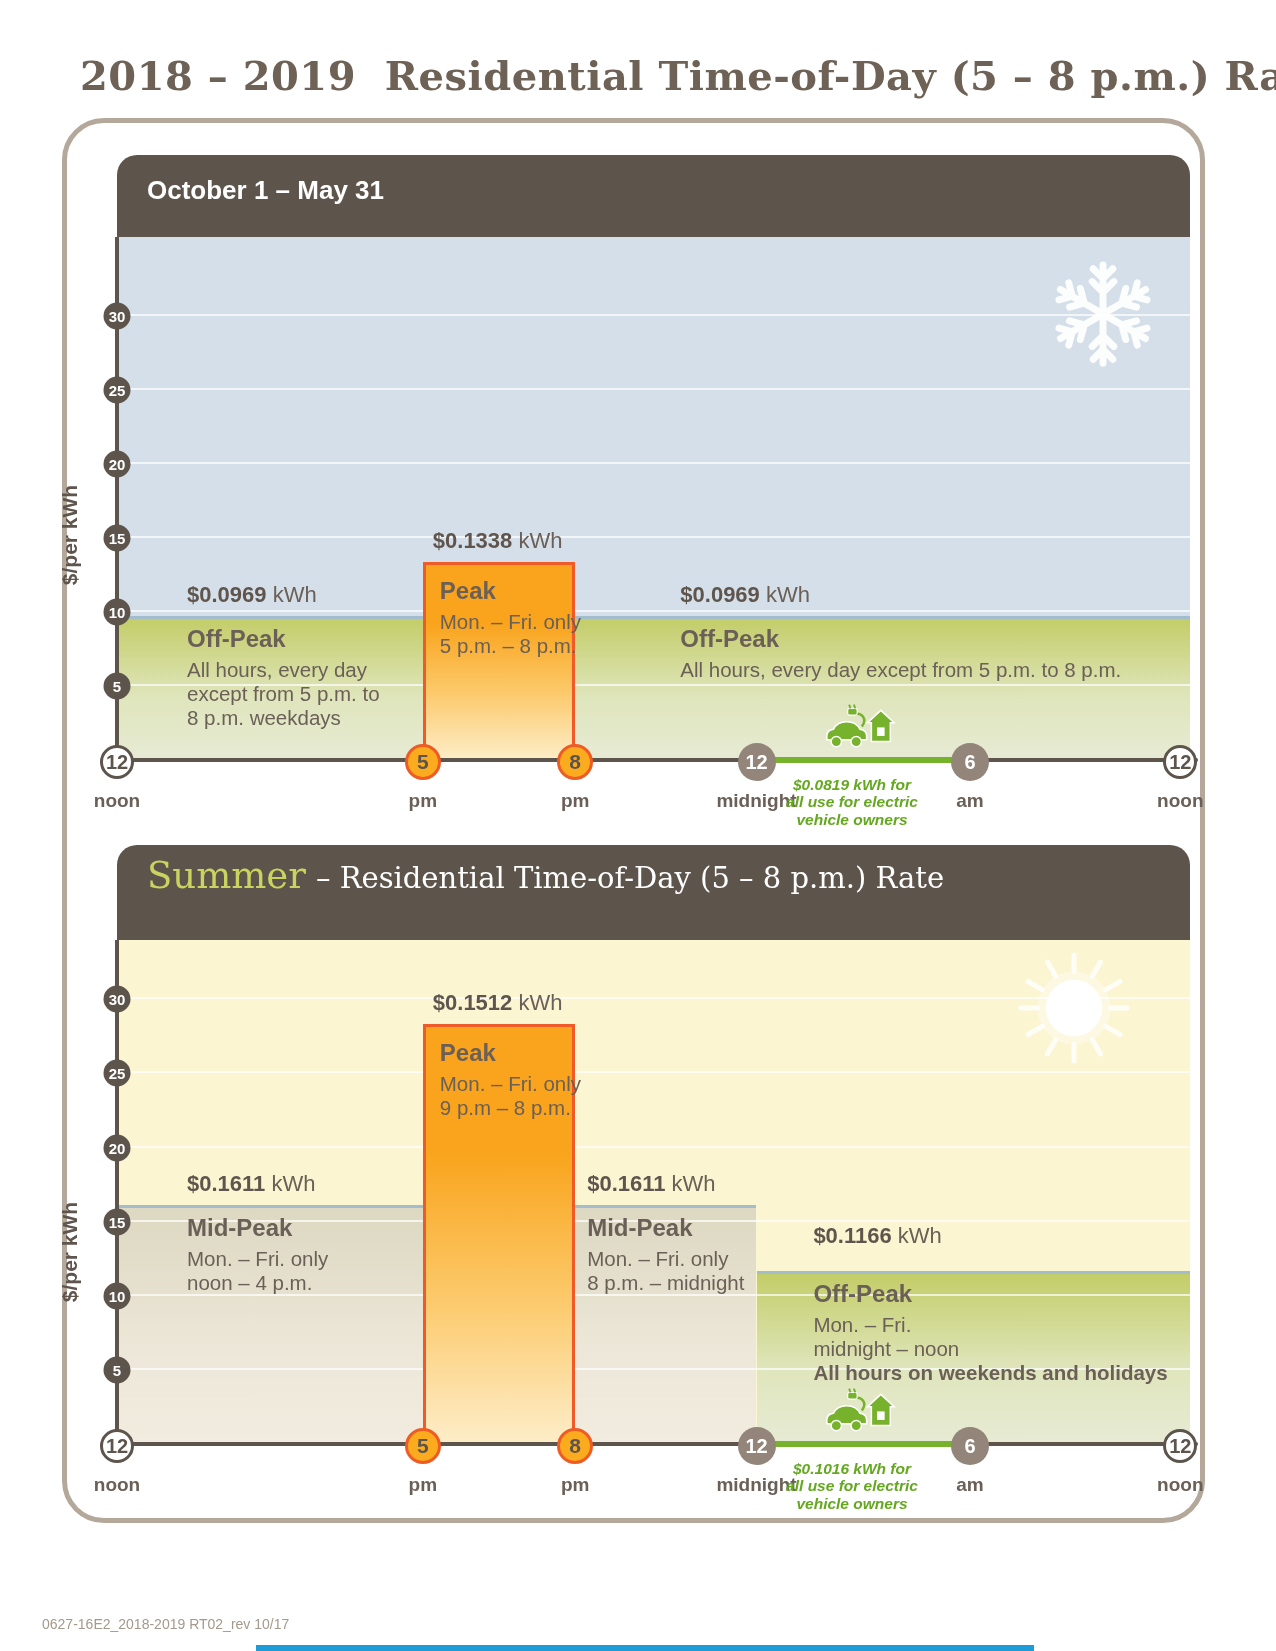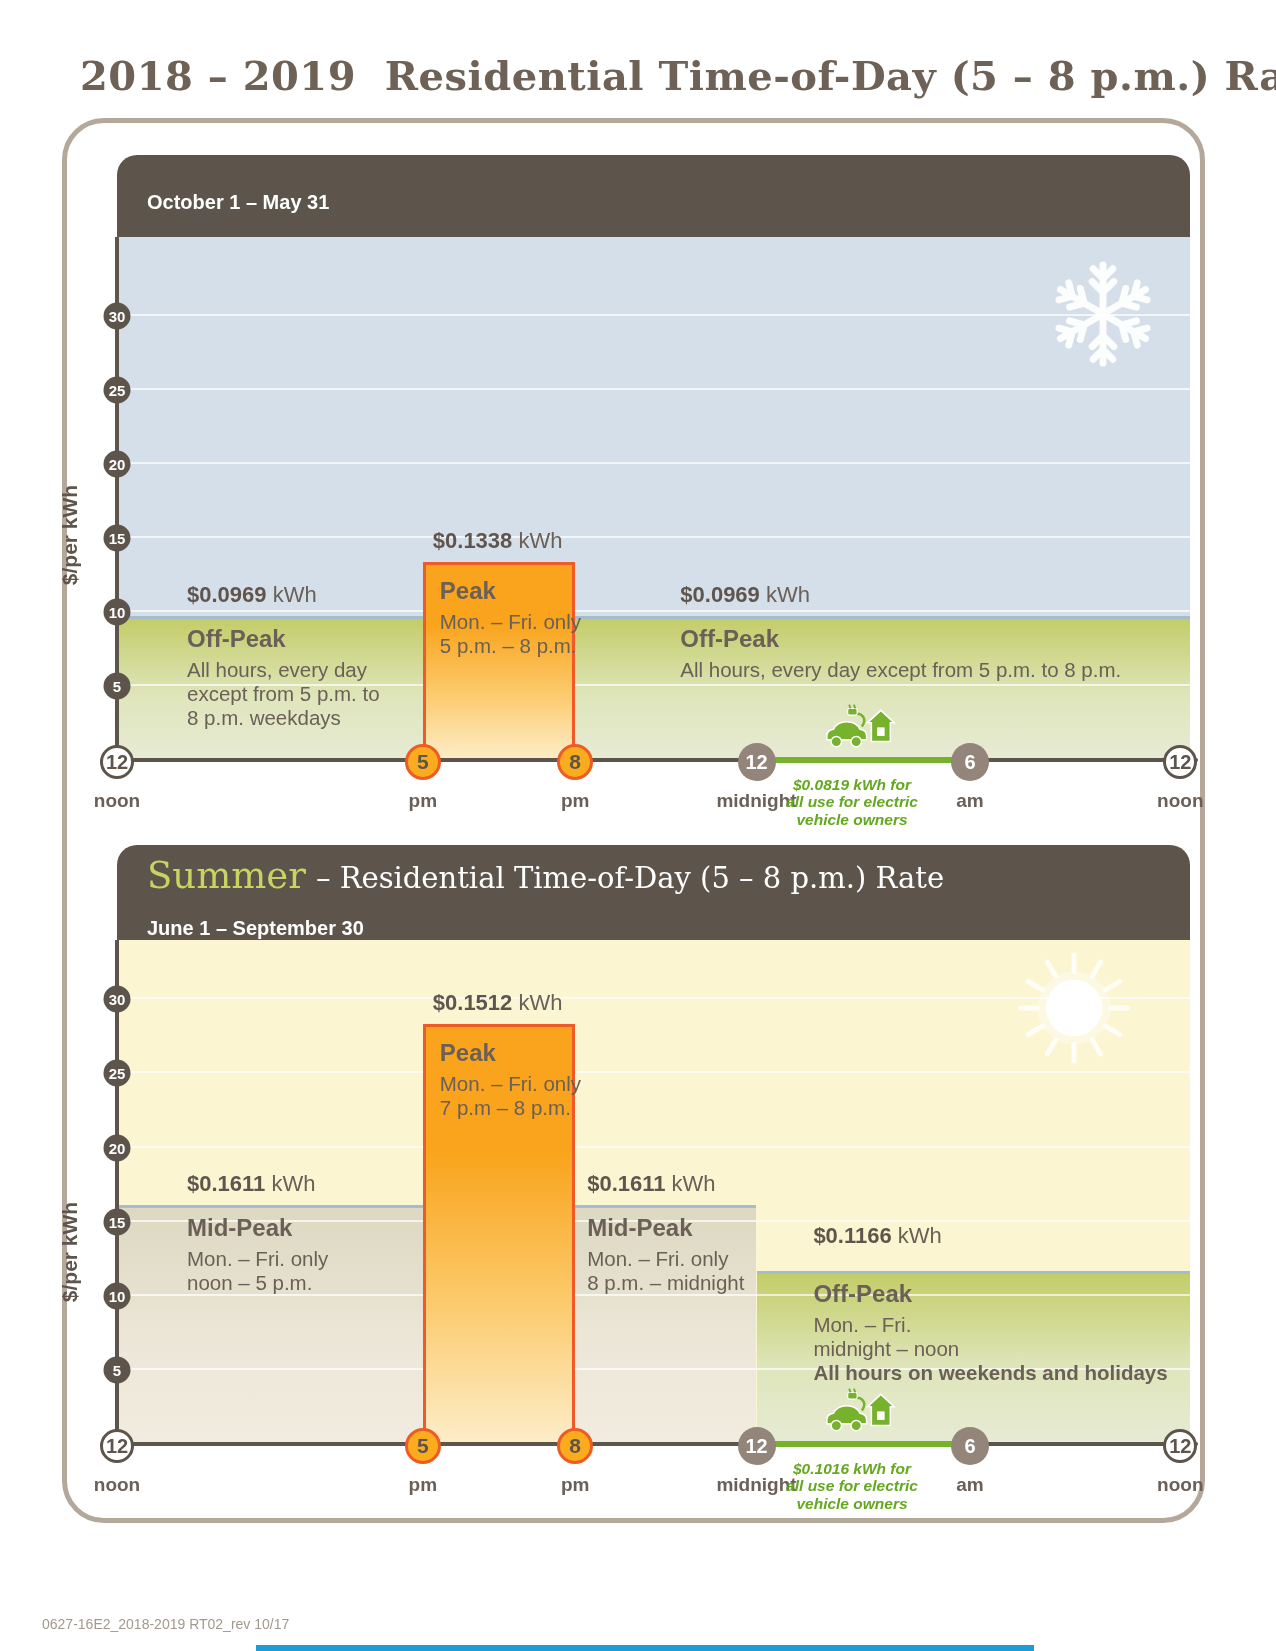--- a/index.html
+++ b/index.html
@@ -21,21 +21,21 @@
   .panel-header {
     position: absolute; left: 117px; width: 1073px; background: #5d544c;
     border-radius: 20px 20px 0 0; padding: 14px 0 0 30px; z-index: 4;
   }
   #ph0 { top: 155px; height: 82px; }
   #ph1 { top: 845px; height: 95px; }
   .panel-title { font-family: "DejaVu Serif", serif; font-size: 29px; color: #ffffff; line-height: 34px; }
   .hl-nonsummer { color: #a7c9d9; }
   .hl-summer { color: #c8d45f; font-size: 37px; }
   .panel-title .rest { margin-left: 10px; }
-  .panel-dates { font-size: 20px; font-weight: bold; color: #ffffff; margin-top: 22px; }
+  .panel-dates { font-size: 26px; font-weight: bold; color: #ffffff; margin-top: 6px; }
   
   .plot { position: absolute; left: 117px; width: 1073px; z-index: 3; }
   #plot0 { top: 237px; height: 523px; background: #d5dfe9; }
   #plot1 { top: 940px; height: 504px; background: #fcf5d2; }
   .yaxis-line { position: absolute; left: -2px; top: 0; bottom: -2px; width: 4px; background: #5d544c; z-index: 6; }
   .axis-line { position: absolute; left: -8px; right: -8px; bottom: -2px; height: 4px; background: #5d544c; border-radius: 2px; z-index: 5; }
   .gridline { position: absolute; left: 0; right: 0; height: 2px; background: rgba(255,255,255,0.7); z-index: 2; }
   .ytick {
     position: absolute; left: 0; transform: translate(-50%,50%);
     width: 27px; height: 27px; border-radius: 50%; background: #5d544c;
@@ -204,21 +204,20 @@
         <div class="xlabel" style="left: 79.5%;">am</div>
         <div class="xcircle x-open" style="left: 99.1%;">12</div>
         <div class="xlabel" style="left: 99.1%;">noon</div>
       </div>
   </div>
 
   <div class="panel-header" id="ph1">
     <div class="panel-title">
       <span class="hl-summer">Summer</span><span class="rest">– Residential Time-of-Day (5 – 8 p.m.) Rate</span>
     </div>
-    <div class="panel-dates">June 1 – September 30</div>
   </div>
 
   <div class="plot" id="plot1">
     <div class="season-icon" id="sun">
       <svg viewBox="0 0 140 140" width="128" height="128">
         <circle cx="70" cy="70" r="40" fill="#ffffff" opacity="0.35"></circle>
         <circle cx="70" cy="70" r="31" fill="#ffffff"></circle>
         <g stroke="#ffffff" stroke-width="5.5" opacity="0.8" stroke-linecap="round">
           <line x1="110" y1="70" x2="128" y2="70"></line>
             <line x1="104.6" y1="90" x2="120.2" y2="99"></line>
@@ -244,31 +243,31 @@
         <div class="gridline" style="bottom: 29.4118%;"></div>
         <div class="gridline" style="bottom: 44.1176%;"></div>
         <div class="gridline" style="bottom: 58.8235%;"></div>
         <div class="gridline" style="bottom: 73.5294%;"></div>
         <div class="gridline" style="bottom: 88.2353%;"></div>
       </div>
     <div class="region region-peak" style="left: 28.5%; width: 14.2%; height: 83.3824%;">
       <div class="peak-inner note" style="position:static;">
         <div class="name">Peak</div>
         <div class="bl">Mon. – Fri. only</div>
-        <div class="bl">7 p.m – 8 p.m.</div>
+        <div class="bl">9 p.m – 8 p.m.</div>
       </div>
     </div>
 
     <div class="rate-label" style="left:70px; top:231px;">
       <span class="rv">$0.1611</span> <span class="ru">kWh</span>
     </div>
     <div class="note" style="left:70px; top:274px;">
       <div class="name">Mid-Peak</div>
       <div class="bl">Mon. – Fri. only</div>
-      <div class="bl">noon – 5 p.m.</div>
+      <div class="bl">noon – 4 p.m.</div>
     </div>
 
     <div class="rate-label" style="left:calc(28.5% + 10px); top:50px;">
       <span class="rv">$0.1512</span> <span class="ru">kWh</span>
     </div>
 
     <div class="rate-label" style="left:calc(42.7% + 12px); top:231px;">
       <span class="rv">$0.1611</span> <span class="ru">kWh</span>
     </div>
     <div class="note" style="left:calc(42.7% + 12px); top:274px;">

